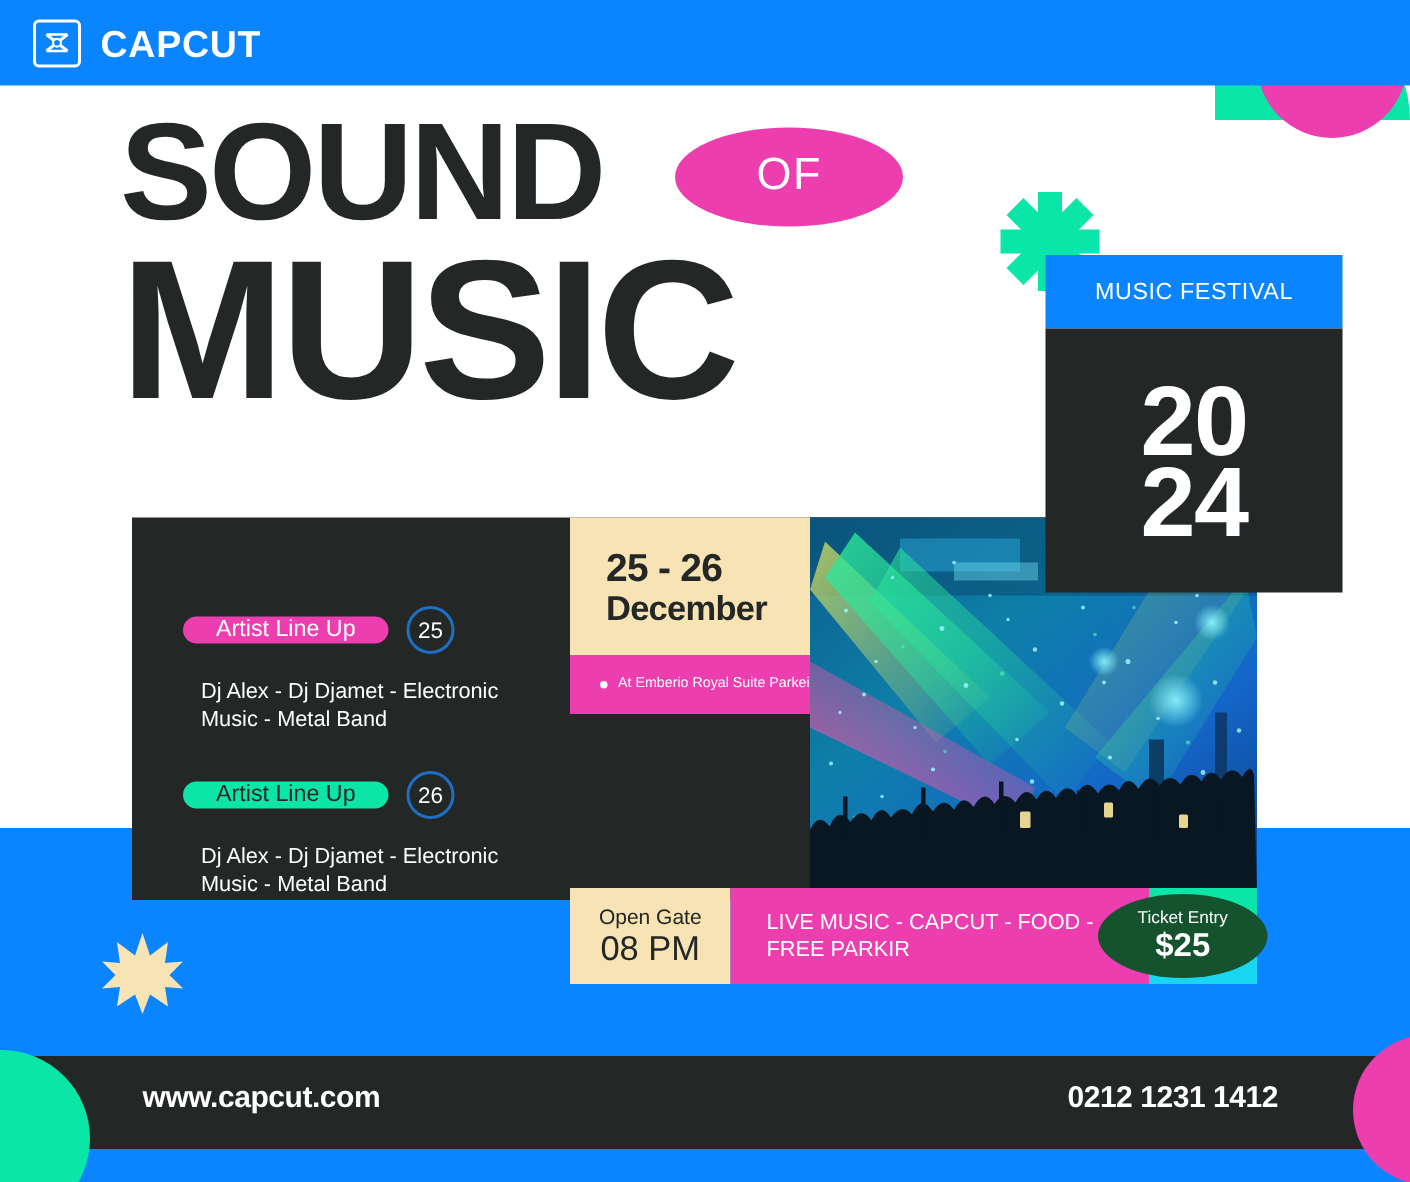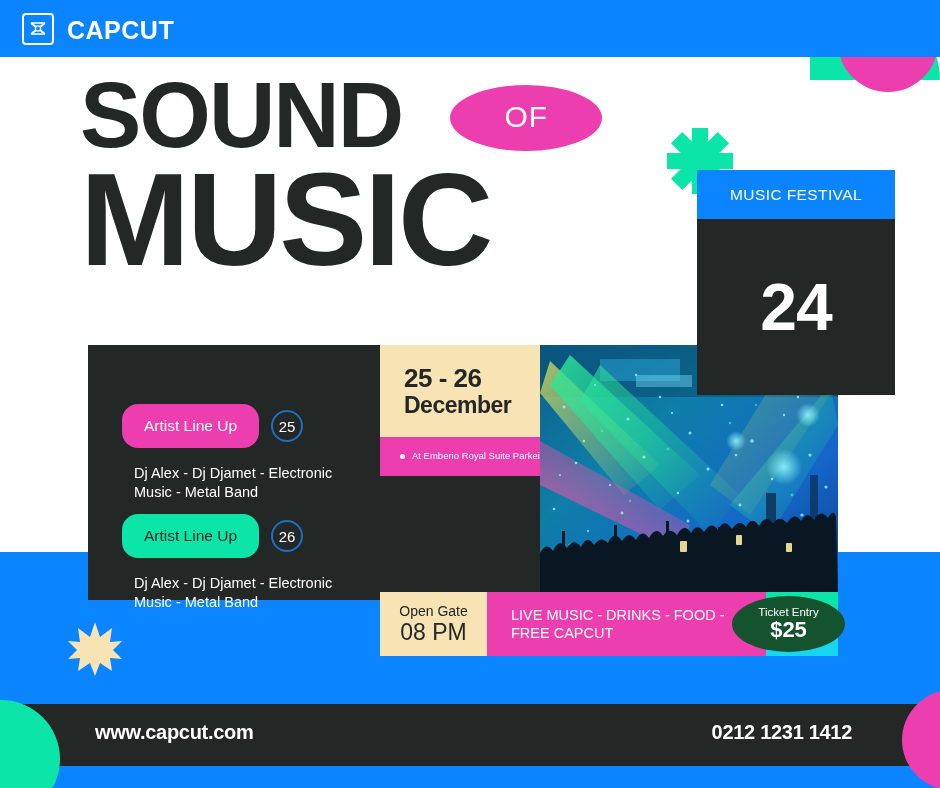--- a/index.html
+++ b/index.html
@@ -40,21 +40,21 @@
 
   
   .blue-band{position:absolute;left:0;top:552px;width:940px;height:152px;background:#0A84FF;z-index:1;}
 
   
   .dark-panel{position:absolute;left:88px;top:345px;width:750px;height:255px;background:#232726;z-index:2;}
 
   
   .lineup{position:absolute;z-index:7;}
   .lineup-head{display:flex;align-items:center;gap:12px;}
-  .pill{height:44px;border-radius:16px;display:flex;align-items:center;justify-content:center;padding:0 22px;font-size:15.5px;}
+  .pill{height:18px;border-radius:16px;display:flex;align-items:center;justify-content:center;padding:0 22px;font-size:15.5px;}
   .pill.pink{background:#ED3EB0;color:#ffffff;}
   .pill.green{background:#0BE6A8;color:#232726;}
   .num-circle{width:32px;height:32px;border-radius:50%;border:2px solid #1E6FC4;display:flex;align-items:center;justify-content:center;color:#ffffff;font-size:15px;box-sizing:border-box;}
   .lineup-body{margin-top:16px;margin-left:12px;color:#ffffff;font-size:14.5px;line-height:1.3;max-width:212px;}
 
   
   .date-card{position:absolute;left:380px;top:345px;width:160px;height:120px;z-index:7;}
   .date-top{height:92px;background:#F7E3B4;display:flex;flex-direction:column;justify-content:center;padding-left:24px;box-sizing:border-box;}
   .date-range{font-size:26px;font-weight:bold;color:#232726;letter-spacing:-0.5px;line-height:1.05;}
   .date-month{font-size:23px;font-weight:bold;color:#232726;letter-spacing:-0.5px;line-height:1.05;}
@@ -129,20 +129,21 @@
         <rect x="27" y="2" width="16" height="66" transform="rotate(-45 35 35)"></rect>
       </g>
     </svg>
   </div>
 
   <div class="fest-badge">
     <div class="fest-top">
       <span>MUSIC FESTIVAL</span>
     </div>
     <div class="fest-body">
+      <div class="fest-year">20</div>
       <div class="fest-year">24</div>
     </div>
   </div>
 
   <div class="blue-band"></div>
 
   <div class="dark-panel"></div>
 
   <div class="lineup" style="left:122px;top:404px;">
     <div class="lineup-head">
@@ -280,21 +281,21 @@
       </g>
     </svg>
   </div>
 
   <div class="strip">
     <div class="strip-gate">
       <div class="gate-label">Open Gate</div>
       <div class="gate-time">08 PM</div>
     </div>
     <div class="strip-info">
-      <span>LIVE MUSIC - DRINKS - FOOD - FREE CAPCUT</span>
+      <span>LIVE MUSIC - CAPCUT - FOOD - FREE PARKIR</span>
     </div>
     <div class="strip-aster">
       <svg width="52" height="52" viewBox="0 0 70 70">
         <g fill="#F7E3B4">
           <rect x="28" y="4" width="14" height="62" rx="2"></rect>
           <rect x="4" y="28" width="62" height="14" rx="2"></rect>
           <rect x="28" y="4" width="14" height="62" rx="2" transform="rotate(45 35 35)"></rect>
           <rect x="28" y="4" width="14" height="62" rx="2" transform="rotate(-45 35 35)"></rect>
         </g>
       </svg>

